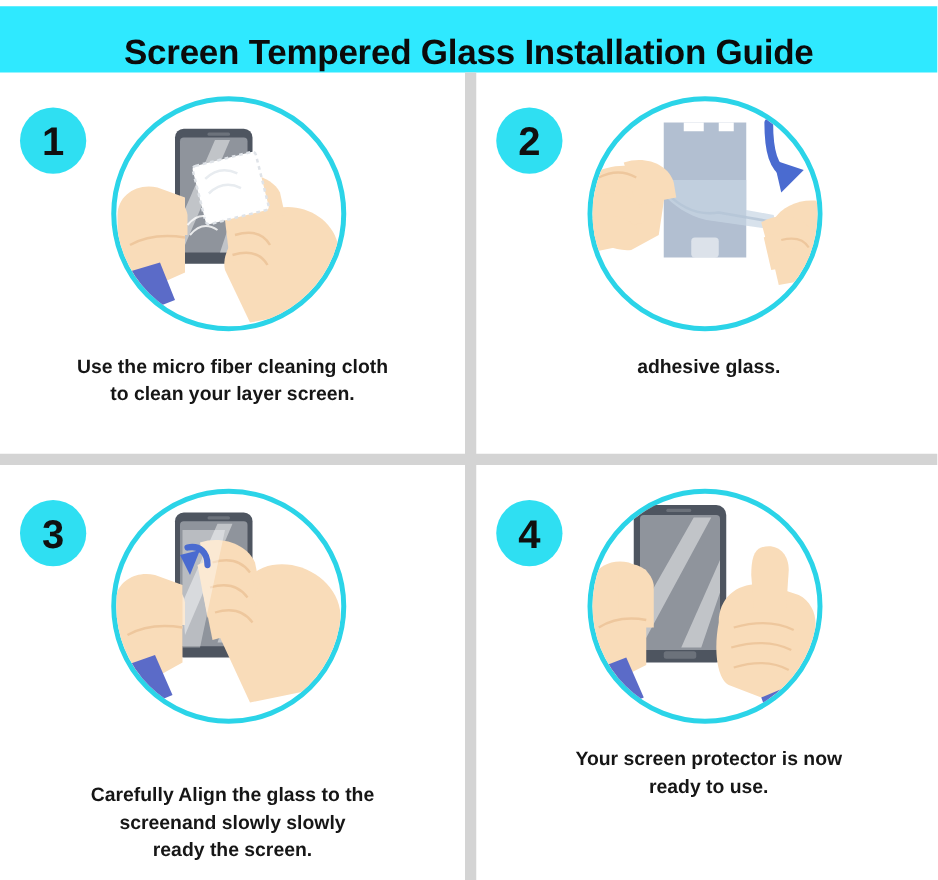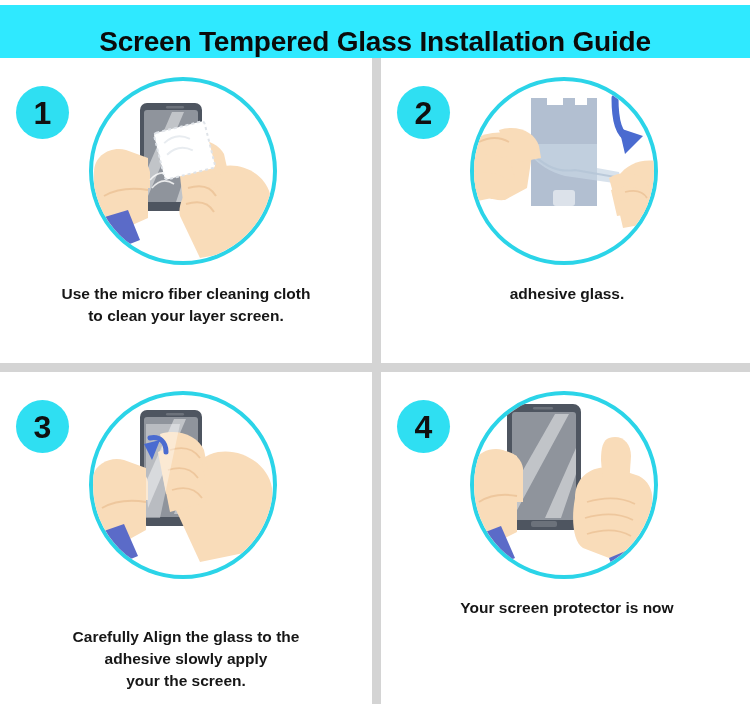--- a/index.html
+++ b/index.html
@@ -259,22 +259,22 @@
           <path d="M58 34 L92 34 L72 128 L58 128 Z" fill="#ffffff" opacity="0.38"></path>
 
           <path d="M62 48 C72 46 78 52 78 62" stroke="#4a6bd0" stroke-width="5" fill="none" stroke-linecap="round"></path>
           <polygon points="56,54 72,50 64,70" fill="#4a6bd0"></polygon>
         </g>
       </svg>
     </div>
 
     <div class="caption cap-bottom-row">
       <div>Carefully Align the glass to the</div>
-      <div>adhesive slowly apply</div>
-      <div>your the screen.</div>
+      <div>screenand slowly slowly</div>
+      <div>ready the screen.</div>
     </div>
   </div>
 
   <div class="panel panel-4">
     <div class="badge">
       <span class="badge-num">4</span>
     </div>
 
     <div class="illus">
       <svg viewBox="0 0 190 190" width="190" height="190">
@@ -303,16 +303,17 @@
           <path d="M118 112 q28 -8 48 2" stroke="#eec79d" stroke-width="1.8" fill="none"></path>
           <path d="M116 128 q28 -8 48 2" stroke="#eec79d" stroke-width="1.8" fill="none"></path>
           <path d="M118 144 q26 -8 44 2" stroke="#eec79d" stroke-width="1.8" fill="none"></path>
           <path d="M140 168 L178 152 L192 180 L150 194 Z" fill="#5b6bc8"></path>
         </g>
       </svg>
     </div>
 
     <div class="caption cap-top-row">
       <div>Your screen protector is now</div>
+      <div>ready to use.</div>
     </div>
   </div>
 
 </div>
 
 </body></html>

